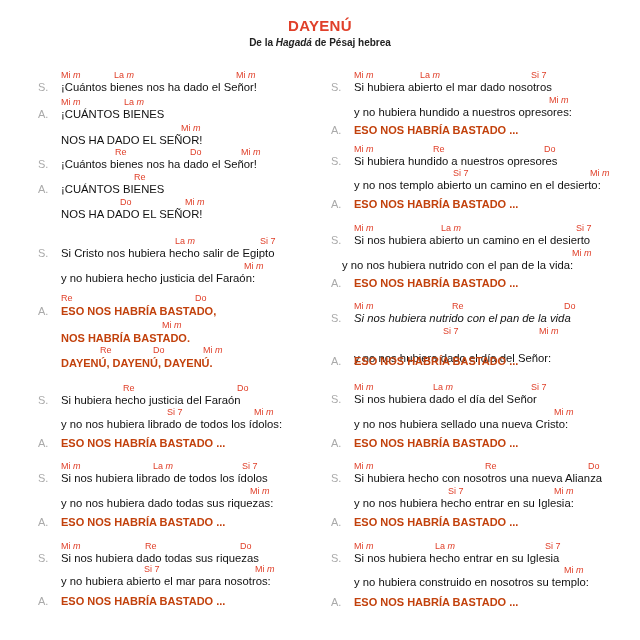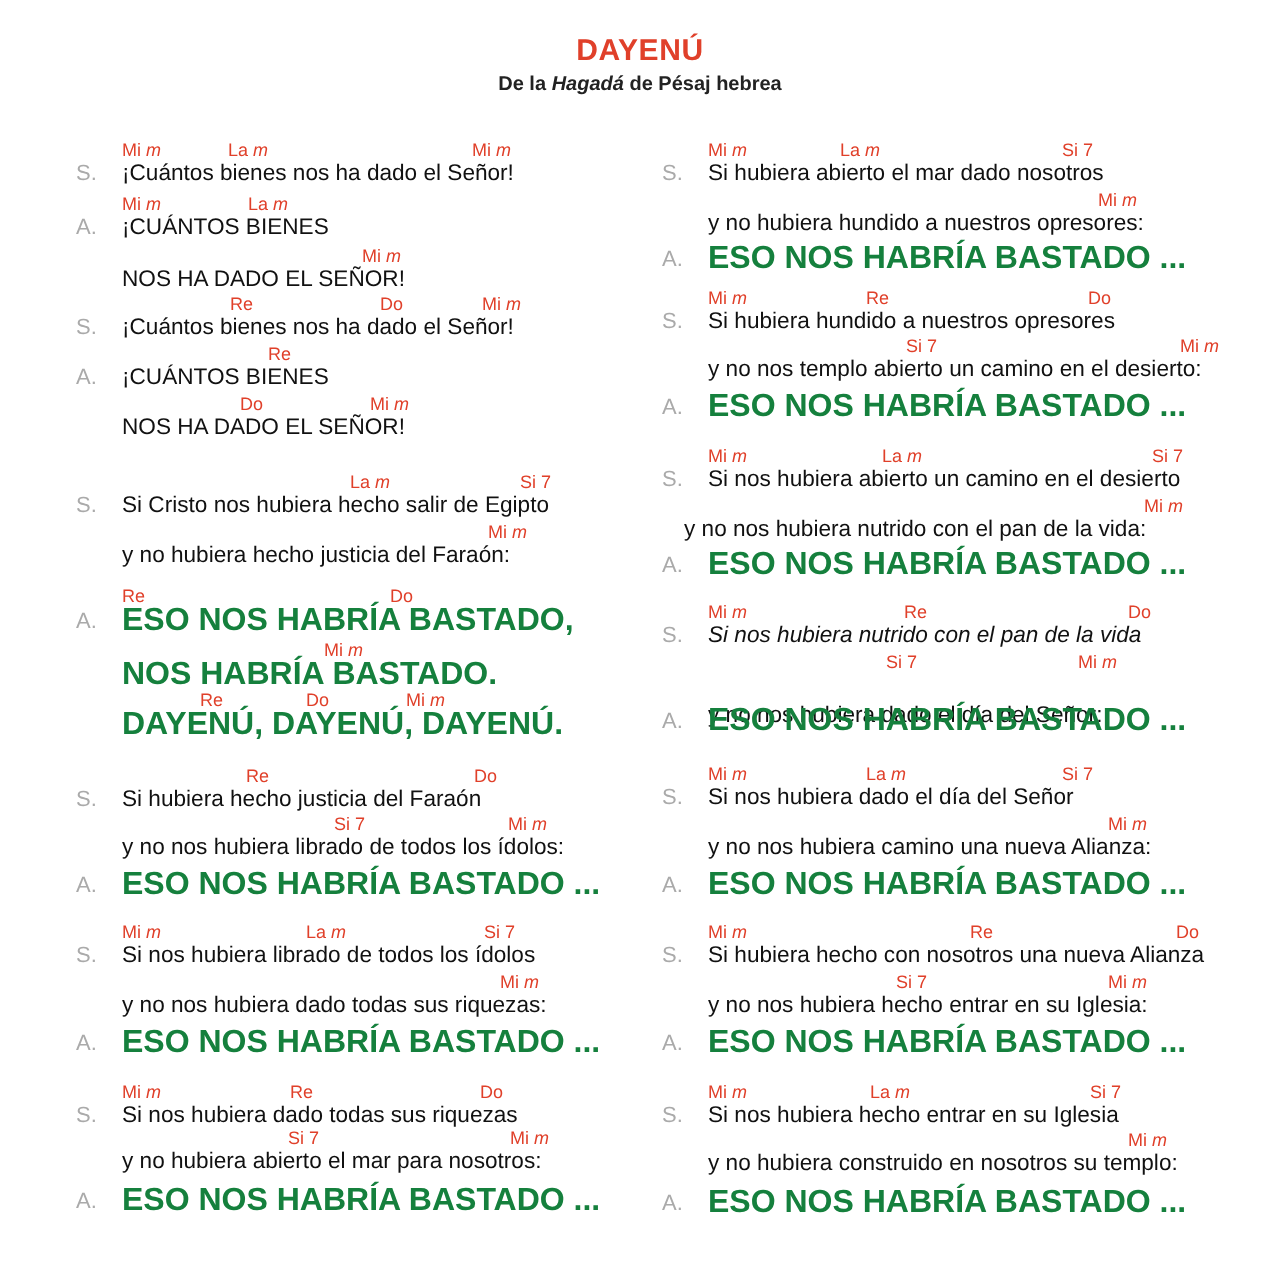--- a/index.html
+++ b/index.html
@@ -4,21 +4,21 @@
 <style>
   html,body{margin:0;padding:0;background:#ffffff;}
   body{width:640px;height:640px;position:relative;overflow:hidden;font-family:"Liberation Sans",sans-serif;color:#111;}
   .title{position:absolute;left:0;width:640px;top:17px;text-align:center;font-weight:bold;font-size:15px;color:#e0402a;letter-spacing:0.3px;}
   .subtitle{position:absolute;left:0;width:640px;top:37px;text-align:center;font-weight:bold;font-size:10px;color:#222;}
   .subtitle i{font-style:italic;}
   .chord{position:absolute;font-size:9px;color:#e0402a;white-space:nowrap;line-height:10px;}
   .chord .m{font-style:italic;}
   .lbl{position:absolute;font-size:11px;color:#aaaaaa;line-height:13px;}
   .lyr{position:absolute;font-size:11.3px;color:#111;line-height:13px;white-space:nowrap;}
-  .ant{position:absolute;font-size:16px;font-weight:bold;color:#15803d;line-height:14px;white-space:nowrap;}
+  .ant{position:absolute;font-size:11px;font-weight:bold;color:#c2410c;line-height:14px;white-space:nowrap;}
 </style>
 </head>
 <body>
 
 <div class="title">DAYENÚ</div>
 <div class="subtitle"><span>De la </span><i>Hagadá</i><span> de Pésaj hebrea</span></div>
 
 <div id="left-col">
     <div class="lbl" style="left: 38px; top: 81px;">S.</div>
     <div class="lyr" style="left: 61px; top: 81px;">¡Cuántos bienes nos ha dado el Señor!</div>
@@ -124,21 +124,21 @@
     <div class="lyr" style="left: 354px; top: 352px;">y no nos hubiera dado el día del Señor:</div>
     <div class="chord" style="left: 443px; top: 326px;"><span>Si 7</span></div>
     <div class="chord" style="left: 539px; top: 326px;"><span>Mi </span><span class="m">m</span></div>
     <div class="lbl" style="left: 331px; top: 355px;">A.</div>
     <div class="ant" style="left: 354px; top: 354px;">ESO NOS HABRÍA BASTADO ...</div>
     <div class="lbl" style="left: 331px; top: 393px;">S.</div>
     <div class="lyr" style="left: 354px; top: 393px;">Si nos hubiera dado el día del Señor</div>
     <div class="chord" style="left: 354px; top: 382px;"><span>Mi </span><span class="m">m</span></div>
     <div class="chord" style="left: 433px; top: 382px;"><span>La </span><span class="m">m</span></div>
     <div class="chord" style="left: 531px; top: 382px;"><span>Si 7</span></div>
-    <div class="lyr" style="left: 354px; top: 418px;">y no nos hubiera camino una nueva Alianza:</div>
+    <div class="lyr" style="left: 354px; top: 418px;">y no nos hubiera sellado una nueva Cristo:</div>
     <div class="chord" style="left: 554px; top: 407px;"><span>Mi </span><span class="m">m</span></div>
     <div class="lbl" style="left: 331px; top: 437px;">A.</div>
     <div class="ant" style="left: 354px; top: 436px;">ESO NOS HABRÍA BASTADO ...</div>
     <div class="lbl" style="left: 331px; top: 472px;">S.</div>
     <div class="lyr" style="left: 354px; top: 472px;">Si hubiera hecho con nosotros una nueva Alianza</div>
     <div class="chord" style="left: 354px; top: 461px;"><span>Mi </span><span class="m">m</span></div>
     <div class="chord" style="left: 485px; top: 461px;"><span>Re</span></div>
     <div class="chord" style="left: 588px; top: 461px;"><span>Do</span></div>
     <div class="lyr" style="left: 354px; top: 497px;">y no nos hubiera hecho entrar en su Iglesia:</div>
     <div class="chord" style="left: 448px; top: 486px;"><span>Si 7</span></div>

